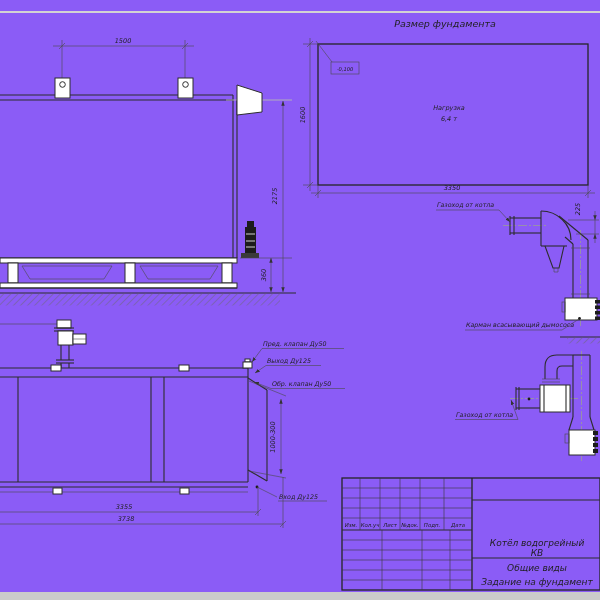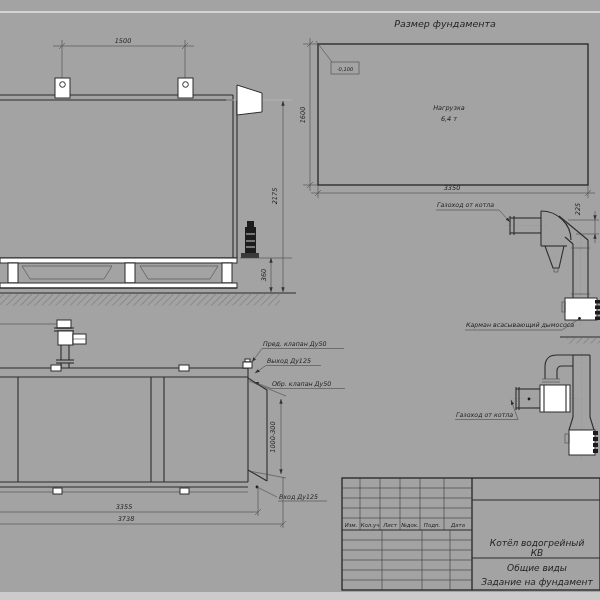--- a/index.html
+++ b/index.html
@@ -1,16 +1,16 @@
 <!DOCTYPE html>
 <html><head>
 <meta charset="utf-8">
 <style>
   html,body{margin:0;padding:0;background:#ffffff;}
-  .sheet{width:600px;height:600px;position:relative;background:#a3a3a3;overflow:hidden;}
+  .sheet{width:600px;height:600px;position:relative;background:#8b5cf6;overflow:hidden;}
   svg{display:block;}
   svg text{font-family:"DejaVu Sans","Liberation Sans",sans-serif;font-style:italic;fill:#1f1f1f;}
   .t-dim{font-size:6.5px;}
   .t-label{font-size:6.3px;}
   .t-title{font-size:9.5px;}
   .t-block{font-size:9px;}
   .t-head{font-size:5.4px;}
   .t-tiny{font-size:5.2px;}
   .ln{stroke:#2d2d2d;stroke-width:1.1;fill:none;}
   .ln-bold{stroke:#262626;stroke-width:1.3;fill:none;}

